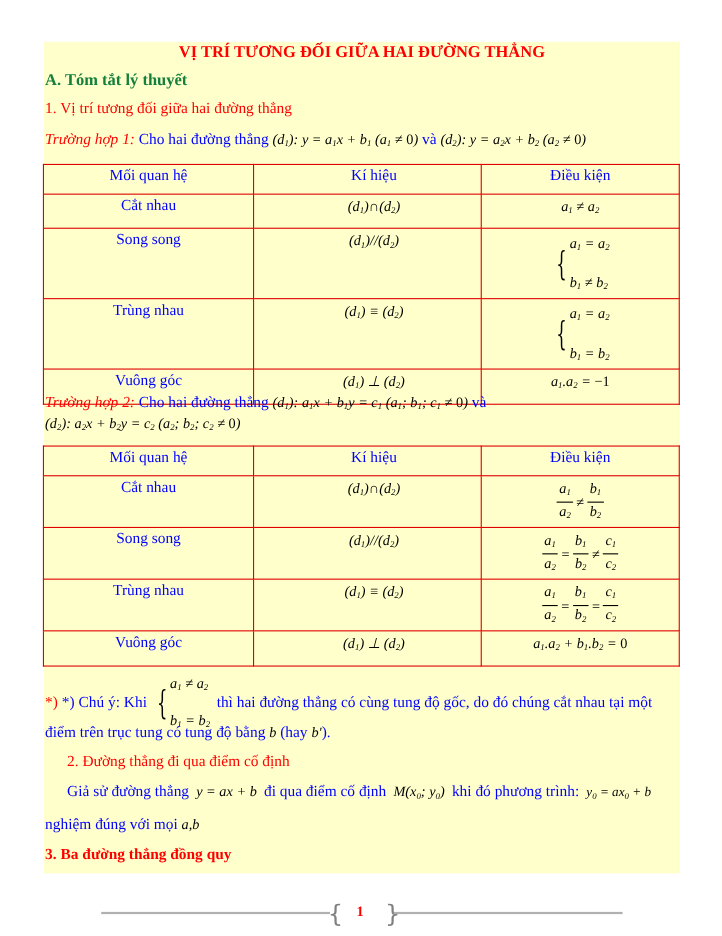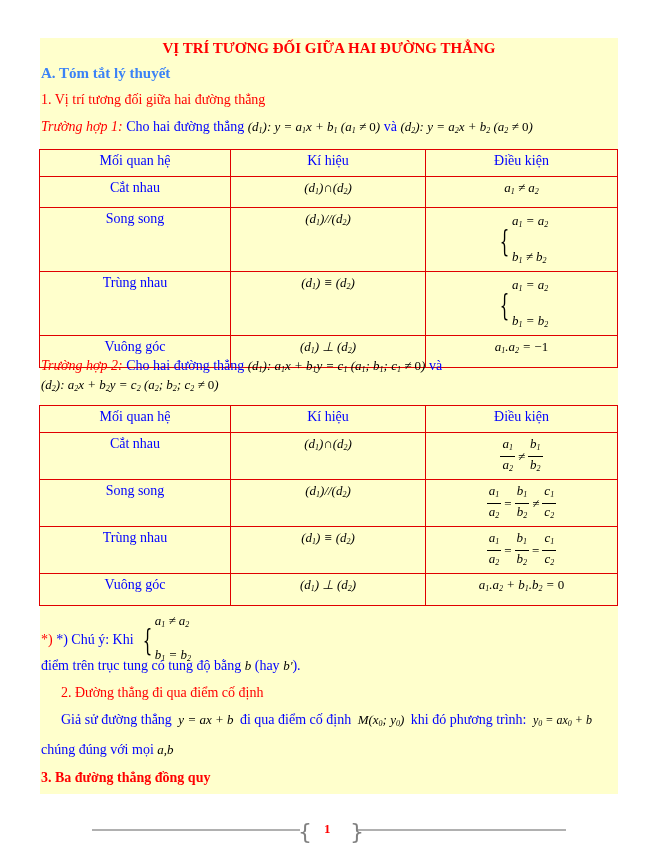--- a/index.html
+++ b/index.html
@@ -1,31 +1,31 @@
 <!DOCTYPE html>
 <html><head>
 <meta charset="utf-8">
 <style>
   html, body { margin: 0; padding: 0; background: #ffffff; }
   body { width: 656px; height: 851px; position: relative; overflow: hidden;
          font-family: "Liberation Serif", "DejaVu Serif", serif; }
   .page-bg { position: absolute; left: 40px; top: 38px; width: 578px; height: 756px; background: #ffffcc; }
   .abs { position: absolute; white-space: nowrap; }
   .title { left: 40px; width: 578px; top: 40px; text-align: center; font-weight: bold; color: #ff0000; font-size: 15px; }
-  .sec-a { left: 41px; top: 65px; font-weight: bold; color: #3b82f6; font-size: 15px; }
+  .sec-a { left: 41px; top: 65px; font-weight: bold; color: #15803d; font-size: 15px; }
   .red { color: #ff0000; text-align: center; }
   .blue { color: #0000ff; }
   .para { font-size: 14px; }
   .math { font-family: "Liberation Serif", serif; font-style: italic; color: #000; font-size: 13px; }
   .math .n { font-style: normal; }
   sub { font-size: 8px; vertical-align: -2px; }
   table.rel { position: absolute; left: 39px; width: 579px; border-collapse: collapse; font-size: 14px; }
   table.rel td { border: 1.5px solid #e00000; padding: 0; text-align: center; vertical-align: top; }
   table.rel td.c1 { width: 190px; color: #0000ff; padding-top: 3px; }
-  table.rel td.c2 { width: 194px; padding-top: 3px; }
+  table.rel td.c2 { width: 194px; padding-top: 3px; padding-left: 12px; }
   table.rel td.c3 { padding-top: 3px; }
   table.rel tr.hdr td { color: #0000ff; }
   .sys { display: inline-flex; align-items: center; text-align: left; }
   .brace { font-size: 30px; font-style: normal; line-height: 1; transform: scaleX(0.5); margin-right: -2px; color:#000; font-family: "DejaVu Serif", serif; font-weight: 100;}
   .sys-lines { display: inline-flex; flex-direction: column; line-height: 20px; gap: 12px; }
   .frac { display: inline-flex; flex-direction: column; align-items: center; vertical-align: middle; line-height: 16px; margin: 0 1px; }
   .frac .num { border-bottom: 1px solid #000; padding: 0 2px; }
   .frac .den { padding: 0 2px; }
   .op { vertical-align: middle; margin: 0 2px; font-style: normal; }
   .footer-line { position: absolute; top: 829px; height: 2px; background: #b0b0b0; }
@@ -167,40 +167,41 @@
 
 <div class="abs para" style="left:41px; top:612px; display:flex; align-items:center;">
   <span class="red">*) <span class="blue">*) Chú ý: Khi</span></span>
   <span class="math sys" style="margin:0 6px 0 4px;">
       <span class="brace">{</span>
       <span class="sys-lines" style="line-height:18px;">
         <span>a<sub>1</sub> ≠ a<sub>2</sub></span>
         <span>b<sub>1</sub> = b<sub>2</sub></span>
       </span>
     </span>
+  <span class="blue">thì hai đường thẳng có cùng tung độ gốc, do đó chúng cắt nhau tại một</span>
 </div>
 <div class="abs para blue" style="left:41px; top:658px;">
   <span>điểm trên trục tung có tung độ bằng</span>
   <span class="math">b</span>
   <span>(hay</span>
   <span class="math">b'</span><span>).</span>
 </div>
 
 <div class="abs para red" style="left:41px; top:685px;padding-left:20px;">2. Đường thẳng đi qua điểm cố định</div>
 
 <div class="abs para blue" style="left:41px; top:712px;margin-left:20px;">
   <span>Giả sử đường thẳng</span>
   <span class="math" style="margin:0 3px;">y = ax + b</span>
   <span>đi qua điểm cố định</span>
   <span class="math" style="margin:0 3px;">M(x<sub>0</sub>; y<sub>0</sub>)</span>
   <span>khi đó phương trình:</span>
   <span class="math" style="margin-left:3px; font-size:12px;">y<sub>0</sub> = ax<sub>0</sub> + b</span>
 </div>
 <div class="abs para blue" style="left:41px; top:742px;">
-  <span>chúng đúng với mọi</span>
+  <span>nghiệm đúng với mọi</span>
   <span class="math">a,b</span>
 </div>
 
 <div class="abs para red" style="left:41px; top:770px;font-weight:bold;">3. Ba đường thẳng đồng quy</div>
 
 <div class="footer-line" style="left:92px; width:208px;"></div>
 <div class="bracket" style="left:298px;">{</div>
 <div class="pagenum">1</div>
 <div class="bracket" style="left:350px;">}</div>
 <div class="footer-line" style="left:358px; width:208px;"></div>

